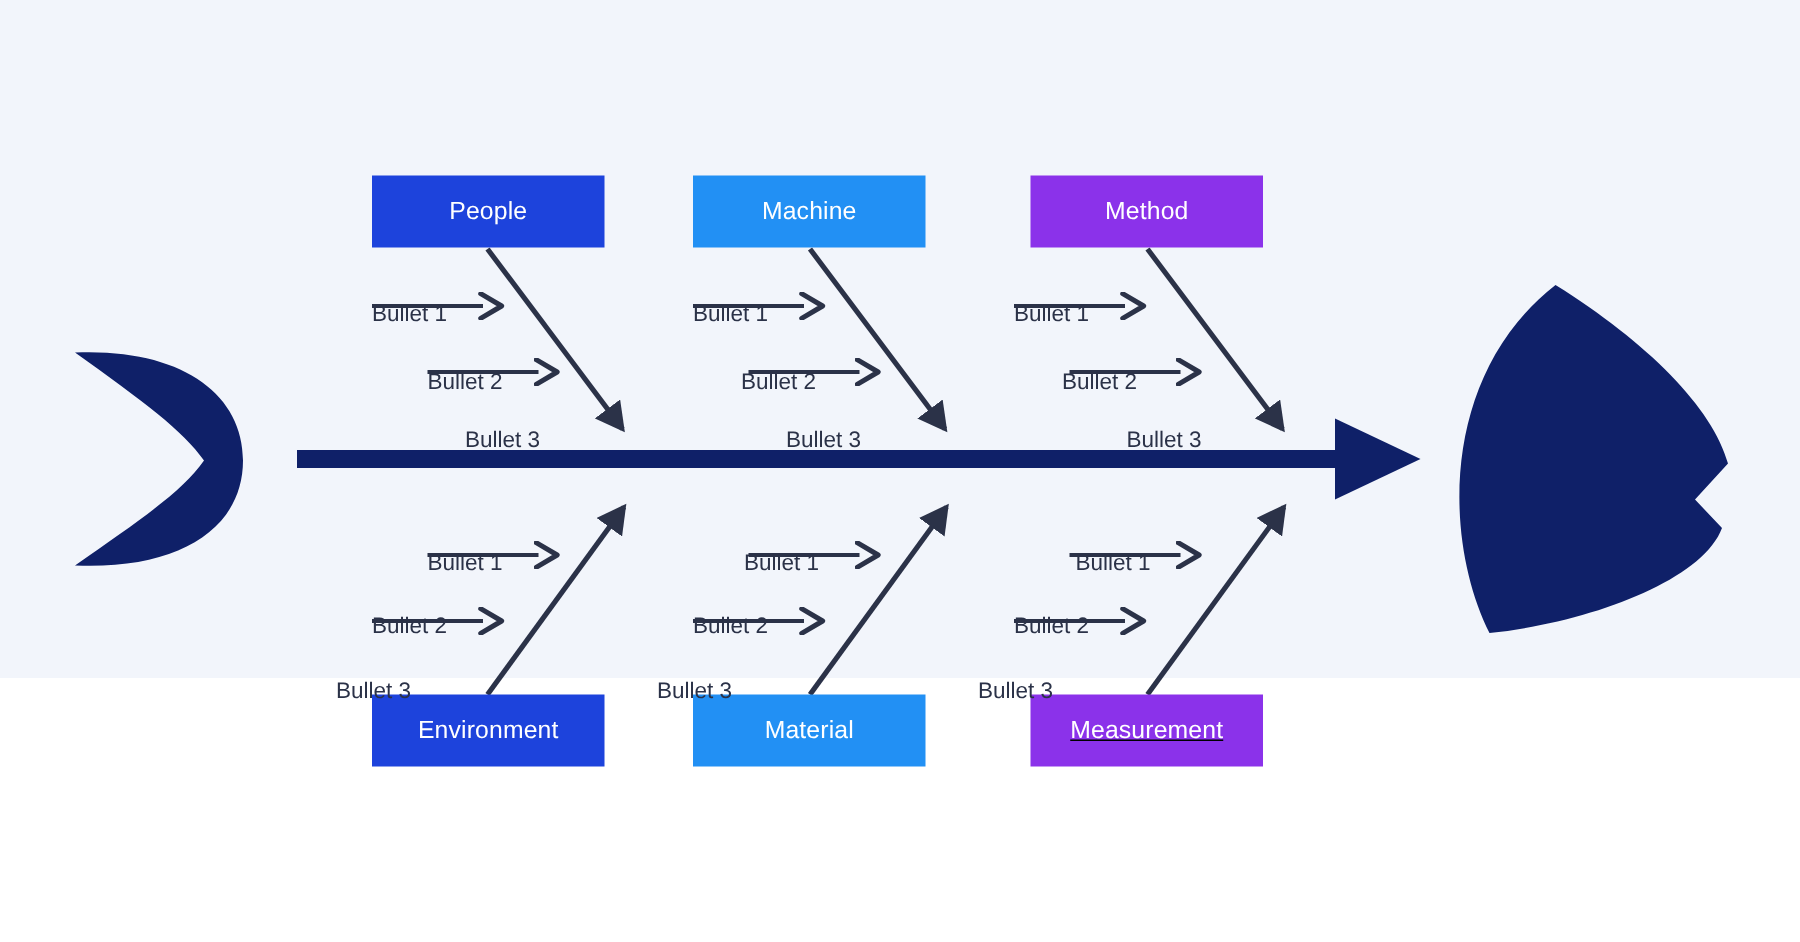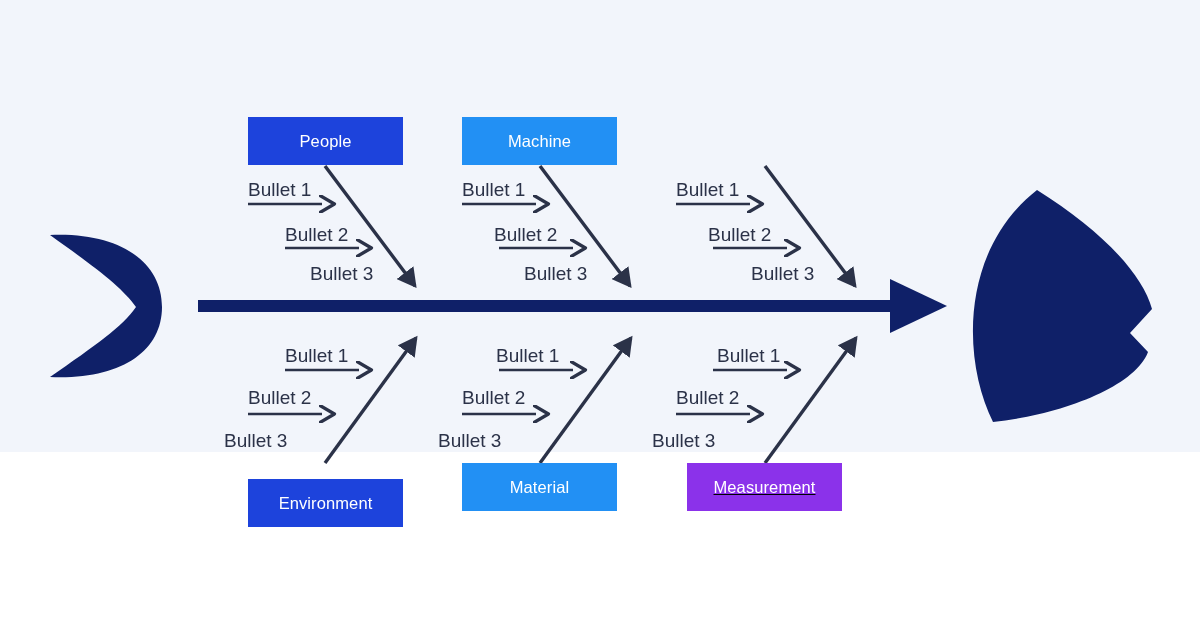--- a/index.html
+++ b/index.html
@@ -39,24 +39,25 @@
     color: #ffffff;
     font-size: 16.5px;
     font-family: "Liberation Sans", sans-serif;
     letter-spacing: 0.1px;
     line-height: 1;
     white-space: nowrap;
   }
   .bullet-label {
     position: absolute;
     color: #2b3248;
-    font-size: 19px;
+    font-size: 15px;
     font-family: "Liberation Sans", sans-serif;
     line-height: 1;
     white-space: nowrap;
+    margin-top: 22px;
   }
 </style>
 </head>
 <body>
 
 <div id="diagram-root">
 
   <svg id="fishbone-svg" viewBox="0 0 1200 628">
     <defs>
       <marker id="rib-arrow" viewBox="0 0 12 12" refX="9.5" refY="6" markerWidth="6.2" markerHeight="6.2" orient="auto-start-reverse">
@@ -109,22 +110,25 @@
     <line x1="713" y1="370" x2="787" y2="370" stroke="#2b3248" stroke-width="2.6" marker-end="url(#bullet-arrow)"></line>
     <line x1="676" y1="414" x2="750" y2="414" stroke="#2b3248" stroke-width="2.6" marker-end="url(#bullet-arrow)"></line>
   </svg>
 
   <div class="cat-box" style="left:248px; top:117px; background:#1d43dc;">
     <span class="cat-box-label">People</span>
   </div>
   <div class="cat-box" style="left:462px; top:117px; background:#2290f4;justify-content:center;">
     <span class="cat-box-label">Machine</span>
   </div>
+  <div class="cat-box" style="left:687px; top:117px; background:#8b32ea;">
+    <span class="cat-box-label">Method</span>
+  </div>
 
-  <div class="cat-box" style="left:248px; top:463px; background:#1d43dc;margin-top:16px;">
+  <div class="cat-box" style="left:248px; top:463px; background:#1d43dc;">
     <span class="cat-box-label">Environment</span>
   </div>
   <div class="cat-box" style="left:462px; top:463px; background:#2290f4;">
     <span class="cat-box-label">Material</span>
   </div>
   <div class="cat-box" style="left:687px; top:463px; background:#8b32ea;text-decoration:underline;">
     <span class="cat-box-label">Measurement</span>
   </div>
 
   <div class="bullet-label" style="left:248px; top:180px;">Bullet 1</div>

